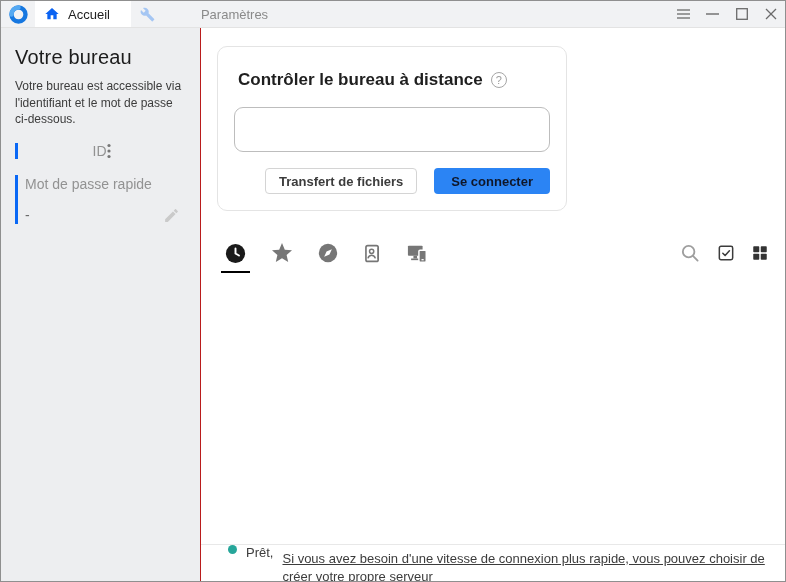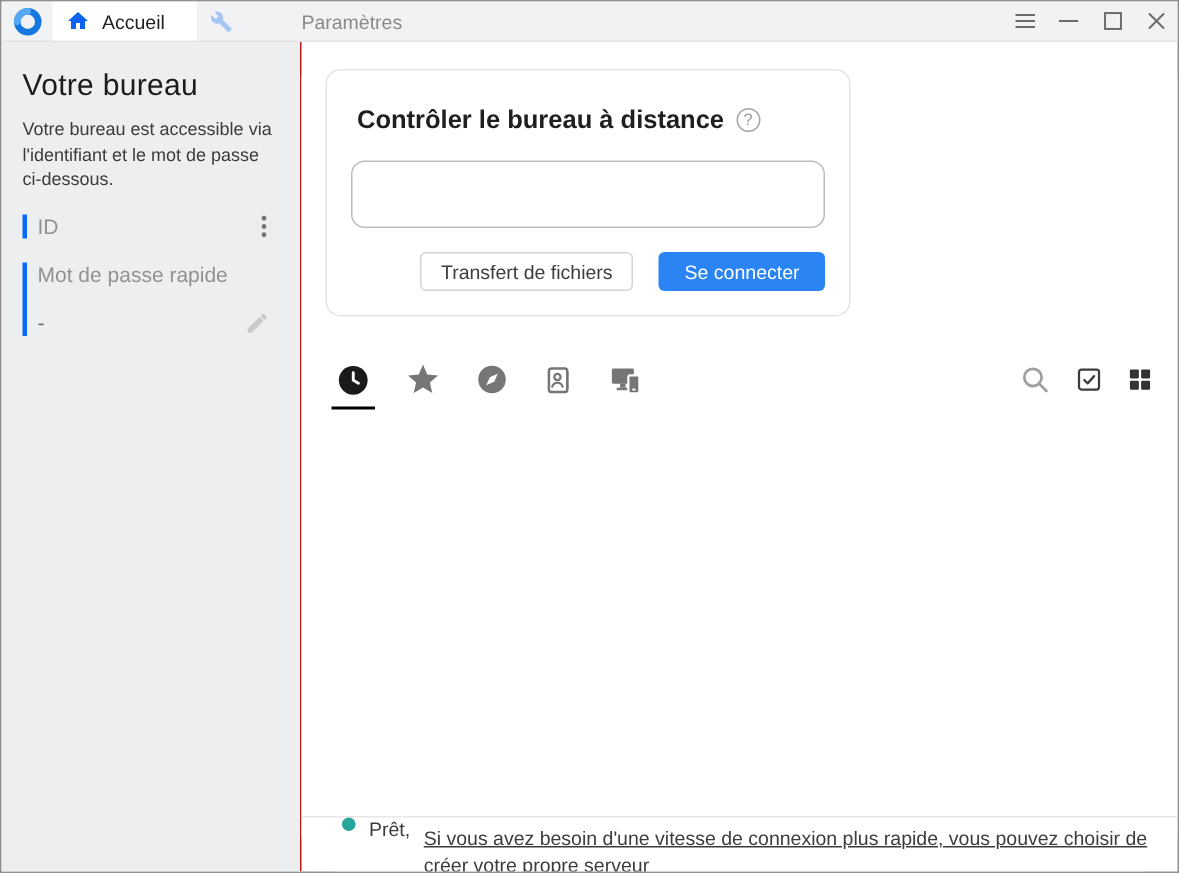--- a/index.html
+++ b/index.html
@@ -38,29 +38,29 @@
     width:200px; flex:0 0 200px;
     background:#edeef0;
     border-right:1px solid #b91c1c;
     padding:18px 14px 4px 14px;
   }
   .sidebar-title { font-size:20px; font-weight:500; color:#1c1c1c; letter-spacing:.2px; }
   .sidebar-desc {
     margin-top:9px; font-size:12px; line-height:1.38; color:#3c3c3c; width:172px;
   }
   .info-block { margin-top:15px; border-left:3px solid #0a68f5; padding-left:7px; }
-  .info-label-row { display:flex; align-items:center; justify-content:space-between; padding-right:8px; }
+  .info-label-row { display:flex; align-items:center; justify-content:center; padding-right:8px; }
   .info-label { font-size:14px; color:#929292; }
   .id-value { font-size:22px; color:#3d3d3d; margin-top:5px; letter-spacing:.5px; }
   .pwd-block { margin-top:16px; }
   .pwd-value-row { display:flex; align-items:center; justify-content:space-between; margin-top:14px; padding-right:6px; }
   .pwd-value { font-size:14px; color:#6b6b6b; }
 
   
-  .main-content { flex:1; display:flex; flex-direction:column; background:#fff; min-width:0;border-radius:24px; }
+  .main-content { flex:1; display:flex; flex-direction:column; background:#fff; min-width:0; }
 
   .connect-card {
     margin:18px 0 0 16px; width:350px;
     border:1px solid #e4e4e4; border-radius:10px;
     padding:14px 16px 16px 16px; background:#fff;
   }
   .card-title-row { display:flex; align-items:center; gap:8px; margin:9px 4px 17px 4px; }
   .card-title { font-size:17px; font-weight:700; color:#1f1f1f; }
   .help-badge {
     width:16px; height:16px; border:1px solid #a6a6a6; border-radius:50%;
@@ -70,24 +70,24 @@
   .id-input {
     width:100%; height:45px;
     border:1px solid #bdbdbd; border-radius:9px;
     font-size:15px; padding:0 12px; outline:none; background:#fff;
     font-family:"Liberation Sans","DejaVu Sans",sans-serif;
   }
   .btn-row { display:flex; justify-content:flex-end; gap:17px; margin-top:16px; }
   .btn {
     height:26px; font-size:13px; border-radius:4px; cursor:pointer;
     font-family:"Liberation Sans","DejaVu Sans",sans-serif;
-    display:flex; align-items:center;
+    display:flex; align-items:center;font-weight:bold;
   }
   .btn-secondary { background:#fff; border:1px solid #d4d4d4; color:#3c3c3c; padding:0 13px; }
-  .btn-primary { background:#2b84f4; border:none; color:#ffffff; padding:0 17px; }
+  .btn-primary { background:#2b84f4; border:none; color:#0f172a; padding:0 17px; }
 
   
   .tabs-row {
     margin-top:30px; padding:0 16px 0 20px;
     display:flex; align-items:flex-start;
   }
   .tab-icons { display:flex; gap:17px; }
   .tab-icon {
     padding:0 3px 6px 3px; border-bottom:2px solid transparent;
     display:flex; align-items:center; justify-content:center; cursor:pointer;

